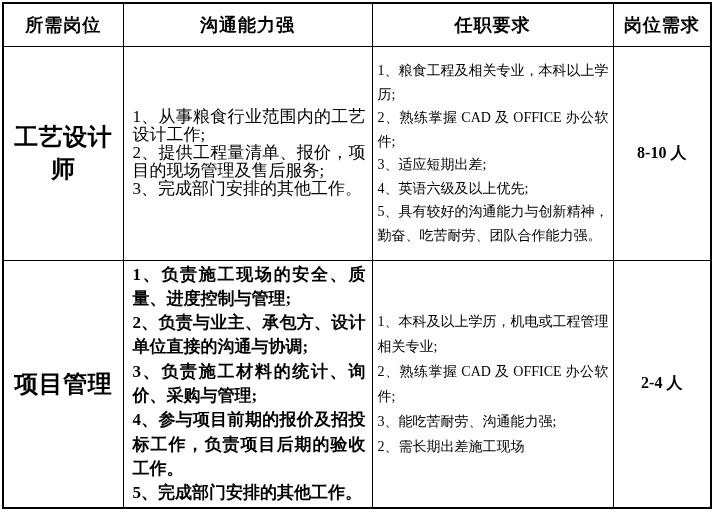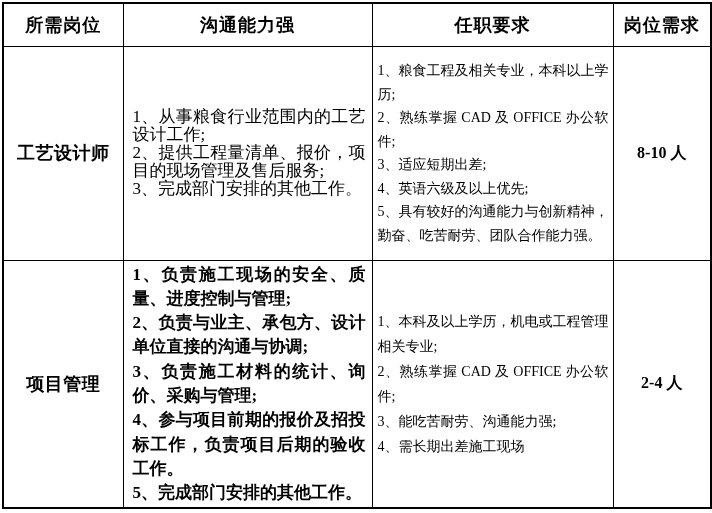--- a/index.html
+++ b/index.html
@@ -38,21 +38,21 @@
       font-size: 18px;
       text-align: center;
       height: 43px;
       letter-spacing: 1px;
       padding: 0 2px;
     }
     tr.r1 > td { height: 214px; }
     tr.r2 > td { height: 240px; }
     td.cell-pos {
       font-weight: bold;
-      font-size: 18px;
+      font-size: 24px;
       text-align: center;
       letter-spacing: 0.5px;
       padding: 0 2px;
     }
     td.cell-count {
       font-weight: bold;
       font-size: 16px;
       text-align: center;
       padding: 0 2px;
     }
@@ -113,19 +113,19 @@
           <div class="line">1、负责施工现场的安全、质量、进度控制与管理;</div>
           <div class="line">2、负责与业主、承包方、设计单位直接的沟通与协调;</div>
           <div class="line">3、负责施工材料的统计、询价、采购与管理;</div>
           <div class="line">4、参与项目前期的报价及招投标工作，负责项目后期的验收工作。</div>
           <div class="line">5、完成部门安排的其他工作。</div>
         </td>
         <td class="cell-req">
           <div class="line">1、本科及以上学历，机电或工程管理相关专业;</div>
           <div class="line">2、熟练掌握 CAD 及 OFFICE 办公软件;</div>
           <div class="line">3、能吃苦耐劳、沟通能力强;</div>
-          <div class="line">4、需长期出差施工现场</div>
+          <div class="line">2、需长期出差施工现场</div>
         </td>
         <td class="cell-count">2-4 人</td>
       </tr>
     </tbody>
   </table>
 </div>
 
 </body></html>

